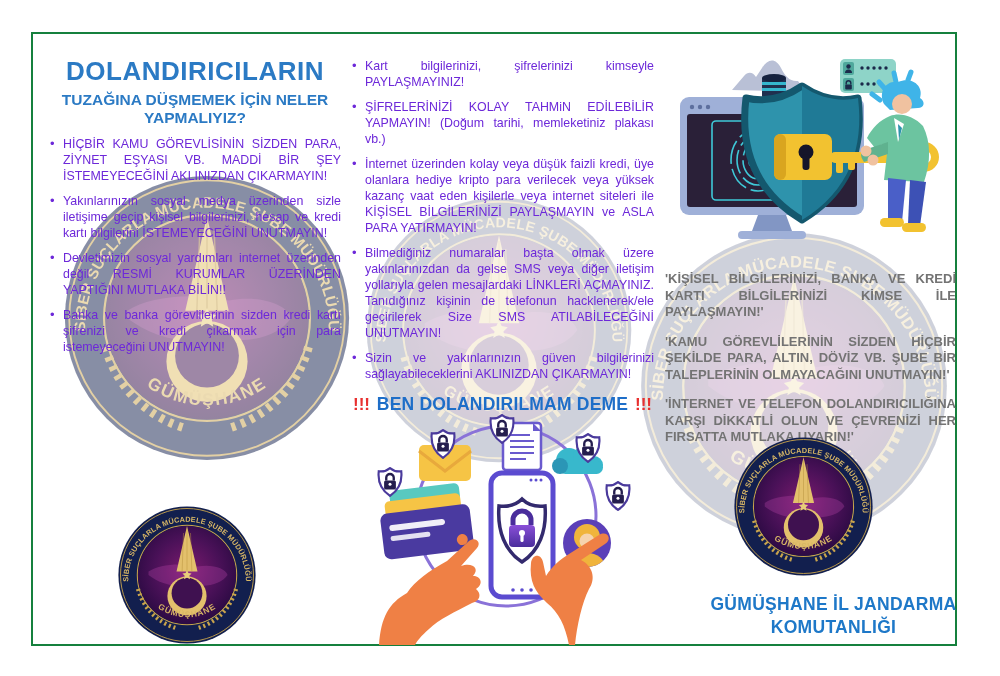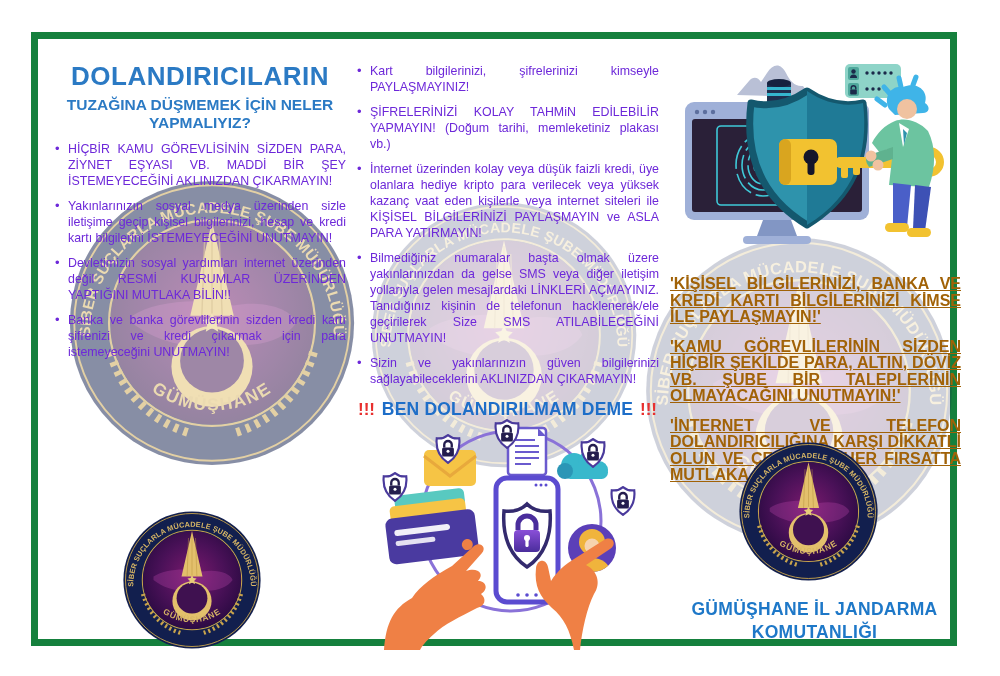--- a/index.html
+++ b/index.html
@@ -2,21 +2,21 @@
 <html><head>
 <meta charset="utf-8">
 <style>
   html,body{margin:0;padding:0;}
   body{
     width:1000px;height:676px;position:relative;background:#ffffff;
     font-family:"Liberation Sans",sans-serif;overflow:hidden;
   }
   .frame{
     position:absolute;left:31px;top:32px;width:926px;height:614px;
-    border:7px solid #15803d;box-sizing:border-box;background:#fff;
+    border:2px solid #15803d;box-sizing:border-box;background:#fff;
   }
   
   .wm{position:absolute;z-index:0;pointer-events:none;}
   .wm-left{left:29px;top:139px;width:290px;height:290px;opacity:.5;}
   .wm-mid{left:331px;top:161px;width:270px;height:270px;opacity:.2;}
   .wm-right{left:605px;top:196px;width:312px;height:312px;opacity:.2;}
   
   .col-left{position:absolute;left:16px;top:22px;width:292px;z-index:2;}
   .title{font-size:26px;font-weight:bold;color:#2b7ac4;text-align:center;margin:0;letter-spacing:.5px;}
   .subtitle{font-size:15.5px;font-weight:bold;color:#2b7ac4;text-align:center;margin-top:4px;line-height:18px;}
@@ -24,25 +24,25 @@
   ul.bullets li{position:relative;padding-left:14px;margin-bottom:9px;}
   ul.bullets li::before{content:"\2022";position:absolute;left:1px;top:0;font-size:13px;}
   
   .col-mid{position:absolute;left:318px;top:15px;width:303px;z-index:2;}
   .warning{display:flex;justify-content:space-between;align-items:center;margin-top:12px;padding:0 2px;}
   .warning .bang{color:#e8302f;font-weight:bold;font-size:17px;}
   .warning .wtext{color:#1e6ec8;font-weight:bold;font-size:17.5px;letter-spacing:.2px;}
   .mid-illus{position:absolute;left:330px;top:379px;width:285px;height:232px;z-index:1;}
   
   .right-illus{position:absolute;left:641px;top:16px;width:282px;height:218px;z-index:1;}
-  .quotes{position:absolute;left:632px;top:237px;width:291px;z-index:2;color:#a16207;font-weight:bold;font-size:16px;line-height:16.5px;text-align:justify;text-decoration:underline;}
+  .quotes{position:absolute;left:632px;top:237px;width:291px;z-index:2;color:#737373;font-weight:bold;font-size:13px;line-height:16.5px;text-align:justify;}
   .quotes p{margin:0 0 13px;}
   .badge-left{position:absolute;left:84px;top:471px;width:140px;height:140px;z-index:2;}
   .badge-right{position:absolute;left:700px;top:402px;width:141px;height:141px;z-index:2;}
-  .footer-title{position:absolute;left:630px;top:559px;width:293px;text-align:center;color:#1e78c8;font-weight:bold;font-size:17.5px;line-height:23px;letter-spacing:.3px;z-index:2;}
+  .footer-title{position:absolute;left:654px;top:559px;width:293px;text-align:center;color:#1e78c8;font-weight:bold;font-size:17.5px;line-height:23px;letter-spacing:.3px;z-index:2;}
   .defs-holder{position:absolute;width:0;height:0;overflow:hidden;}
 </style>
 </head>
 <body>
 
 <svg class="defs-holder" aria-hidden="true">
   <defs>
     <radialGradient id="bgrad" cx="50%" cy="45%" r="60%">
       <stop offset="0%" stop-color="#7a1a6e"></stop>
       <stop offset="55%" stop-color="#4a1158"></stop>

